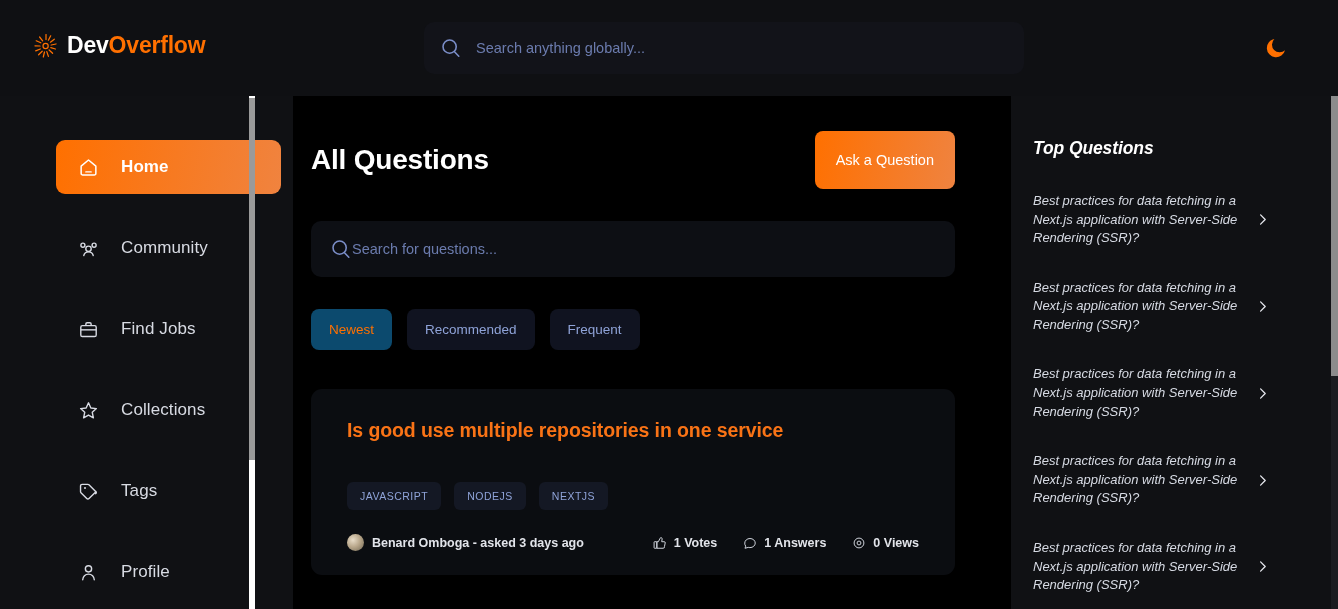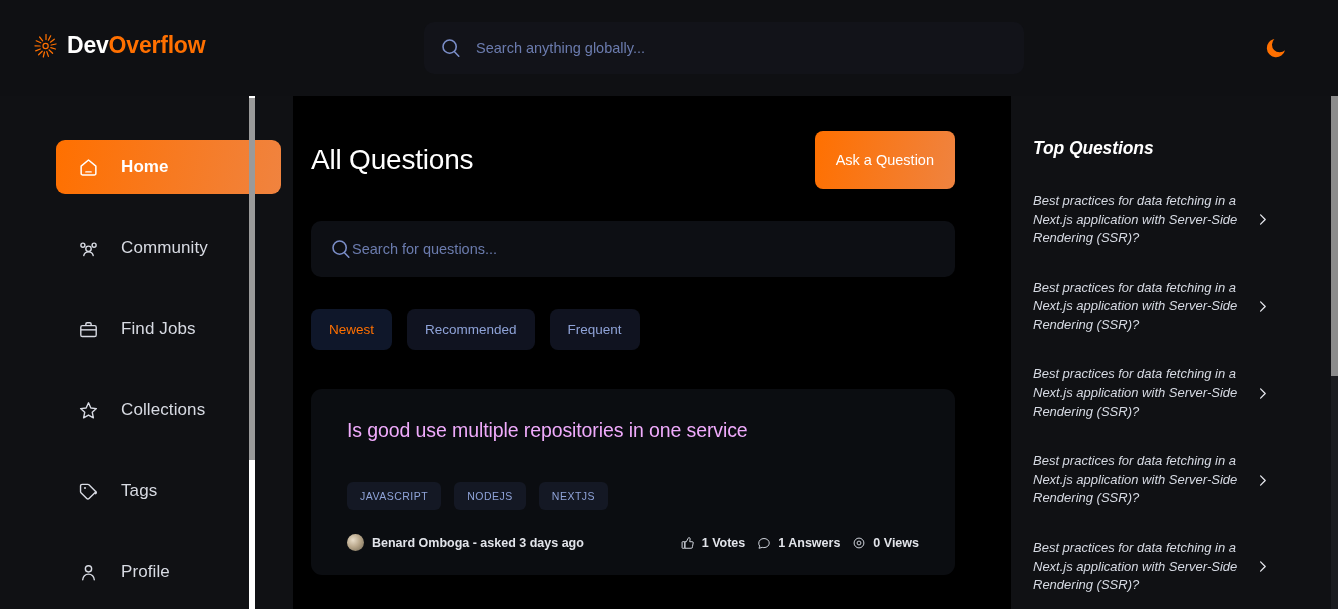--- a/index.html
+++ b/index.html
@@ -94,21 +94,21 @@
     width: 756px; height: 513px;
     background: #000000;
     padding: 42px 56px 0 56px;
     overflow: hidden;
   }
   .page-head {
     display: flex; align-items: center; justify-content: space-between;
     height: 44px;
   }
   .page-title {
-    font-size: 28px; font-weight: normal; color: #ffffff; letter-spacing: -.2px;
+    font-size: 28px; font-weight: bold; color: #ffffff; letter-spacing: -.2px;
   }
   .ask-btn {
     height: 58px; padding: 0 21px;
     display: flex; align-items: center;
     background: linear-gradient(100deg, #ff7000 0%, #ef8340 100%);
     border-radius: 8px;
     color: #fff; font-size: 14.5px;
     cursor: pointer; border: none;
   }
 
@@ -129,32 +129,32 @@
   }
   .filter-pill {
     height: 41px; padding: 0 18px;
     display: flex; align-items: center;
     background: #101320;
     border-radius: 8px;
     font-size: 13.5px; color: #8fa3d8;
     cursor: pointer; white-space: nowrap;
   }
   .filter-pill.active {
-    background: #0f172a; color: #ff7000;
+    background: #0c4a6e; color: #ff7000;
   }
 
   .question-card {
     margin-top: 39px;
     width: 644px;
     background: #0b0d11;
     border-radius: 11px;
     padding: 30px 36px 24px 36px;
   }
   .q-title {
-    font-size: 19.5px; font-weight: normal; color: #f0abfc;
+    font-size: 19.5px; font-weight: bold; color: #f97316;
     letter-spacing: -.1px; line-height: 1.2;
   }
   .q-tags { display: flex; gap: 13px; margin-top: 40px; }
   .q-tag {
     height: 28px; padding: 0 13px;
     display: flex; align-items: center;
     background: #141824; border-radius: 6px;
     font-size: 10.5px; color: #8fa3d8; letter-spacing: .5px;
     cursor: pointer;
   }
@@ -162,21 +162,21 @@
     margin-top: 24px;
     display: flex; align-items: center; justify-content: space-between; font-weight: bold;
   }
   .q-author { display: flex; align-items: center; gap: 8px; }
   .avatar {
     width: 17px; height: 17px; border-radius: 50%;
     background: radial-gradient(circle at 35% 35%, #e8dcc8 0%, #b9a78b 45%, #6f6552 100%);
     flex: none;
   }
   .q-author-text { font-size: 12.5px; color: #e2e4ea; }
-  .q-stats { display: flex; gap: 12px; align-items: center; }
+  .q-stats { display: flex; gap: 26px; align-items: center; }
   .q-stat { display: flex; align-items: center; gap: 7px; }
   .q-stat .st-icon { width: 14px; height: 14px; flex: none; }
   .q-stat .st-text { font-size: 12.5px; color: #e2e4ea; }
 
   
   .right-sidebar {
     position: absolute; left: 1011px; top: 96px;
     width: 294px; height: 513px;
     background: #101114;
     padding: 42px 36px 0 22px;

